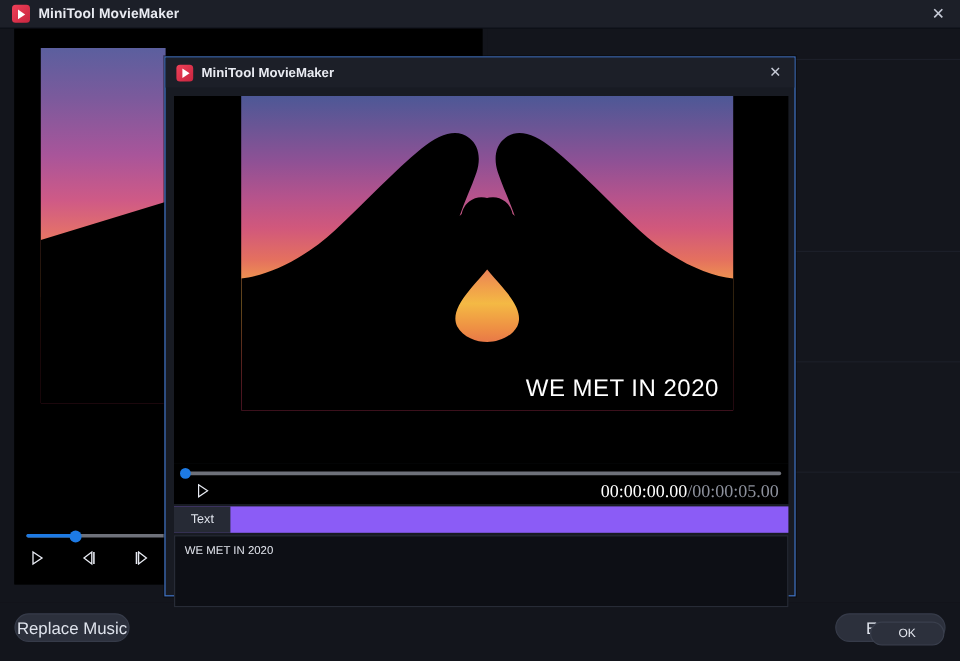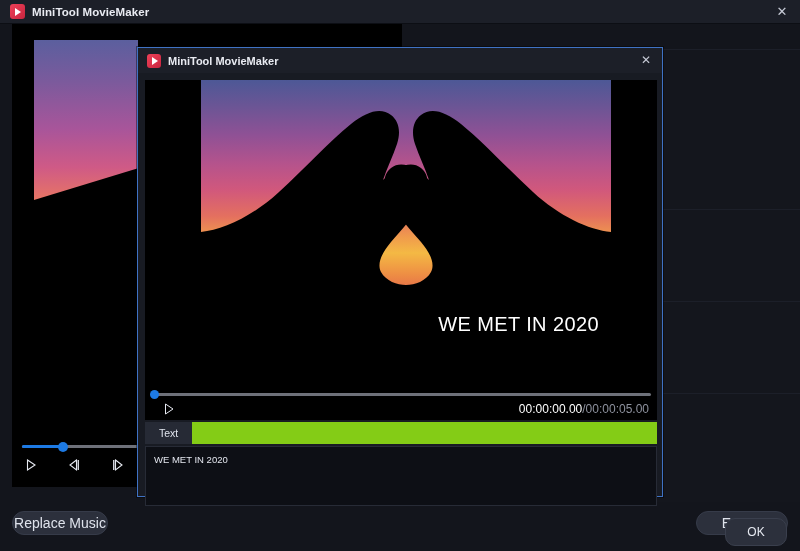--- a/index.html
+++ b/index.html
@@ -377,30 +377,30 @@
     position: absolute; left: -1px; top: -3.5px;
     width: 9px; height: 9px;
     background: #1d7ae4; border-radius: 50%;
   }
   .m-play {
     position: absolute; left: 18px; top: 17px;
     cursor: pointer;
   }
   .m-time {
     position: absolute; right: 8px; top: 16px;
-    font-size: 12px;
-    font-family: Liberation Sans, sans-serif;
+    font-size: 15px;
+    font-family: Liberation Serif, serif;
   }
   .m-time .cur { color: #fff; }
   .m-time .tot { color: #8d919d; }
 
   .modal-tabbar {
     position: absolute; left: 7px; top: 374px;
     width: 512px; height: 22px;
-    background: #84cc16;
+    background: #8b5cf6;
     display: flex; align-items: center;
   }
   .m-tab {
     height: 22px; padding: 0 14px;
     display: flex; align-items: center;
     color: #dfe3ec; font-size: 10.5px;
     background: #262a35;
     cursor: pointer;
   }
   .modal-textarea {
@@ -411,25 +411,25 @@
     padding: 6px 8px;
     color: #e3e6ee;
     font-size: 9.5px;
     font-family: "Liberation Sans", sans-serif;
     resize: none;
     outline: none;
     line-height: 14px;
   }
   .btn-ok {
     position: absolute; left: 587px; top: 470px;
-    width: 62px; height: 28px;
+    width: 62px; height: 20px;
     border-radius: 10px;
     background: #2c303c;
     border: 1px solid #3a3f4d;
-    color: #e6e9f1; font-size: 12px;
+    color: #e6e9f1; font-size: 10px;
     display: flex; align-items: center; justify-content: center;
     cursor: pointer;
   }
 </style>
 </head>
 <body>
 
 <div id="app">
 
   <div class="titlebar">

